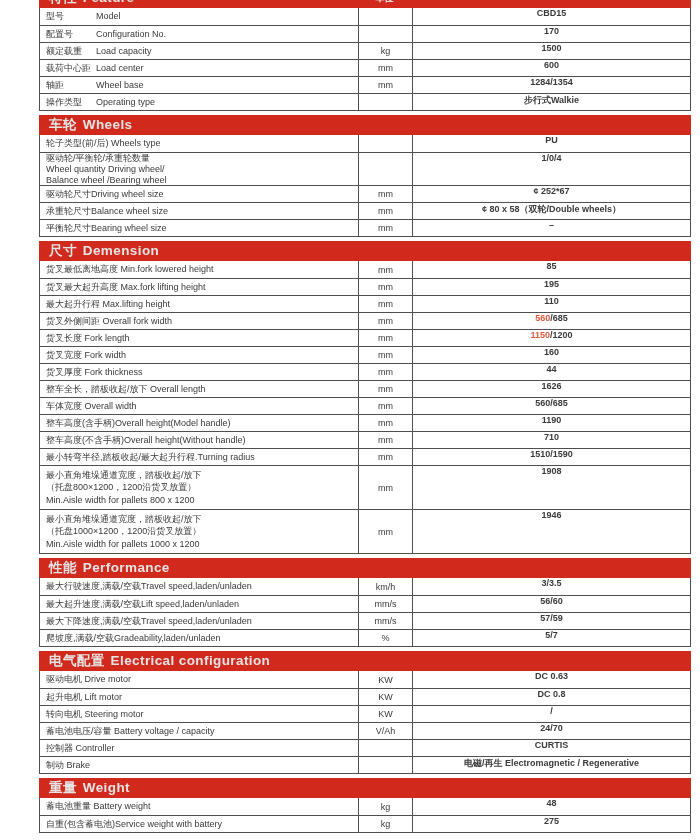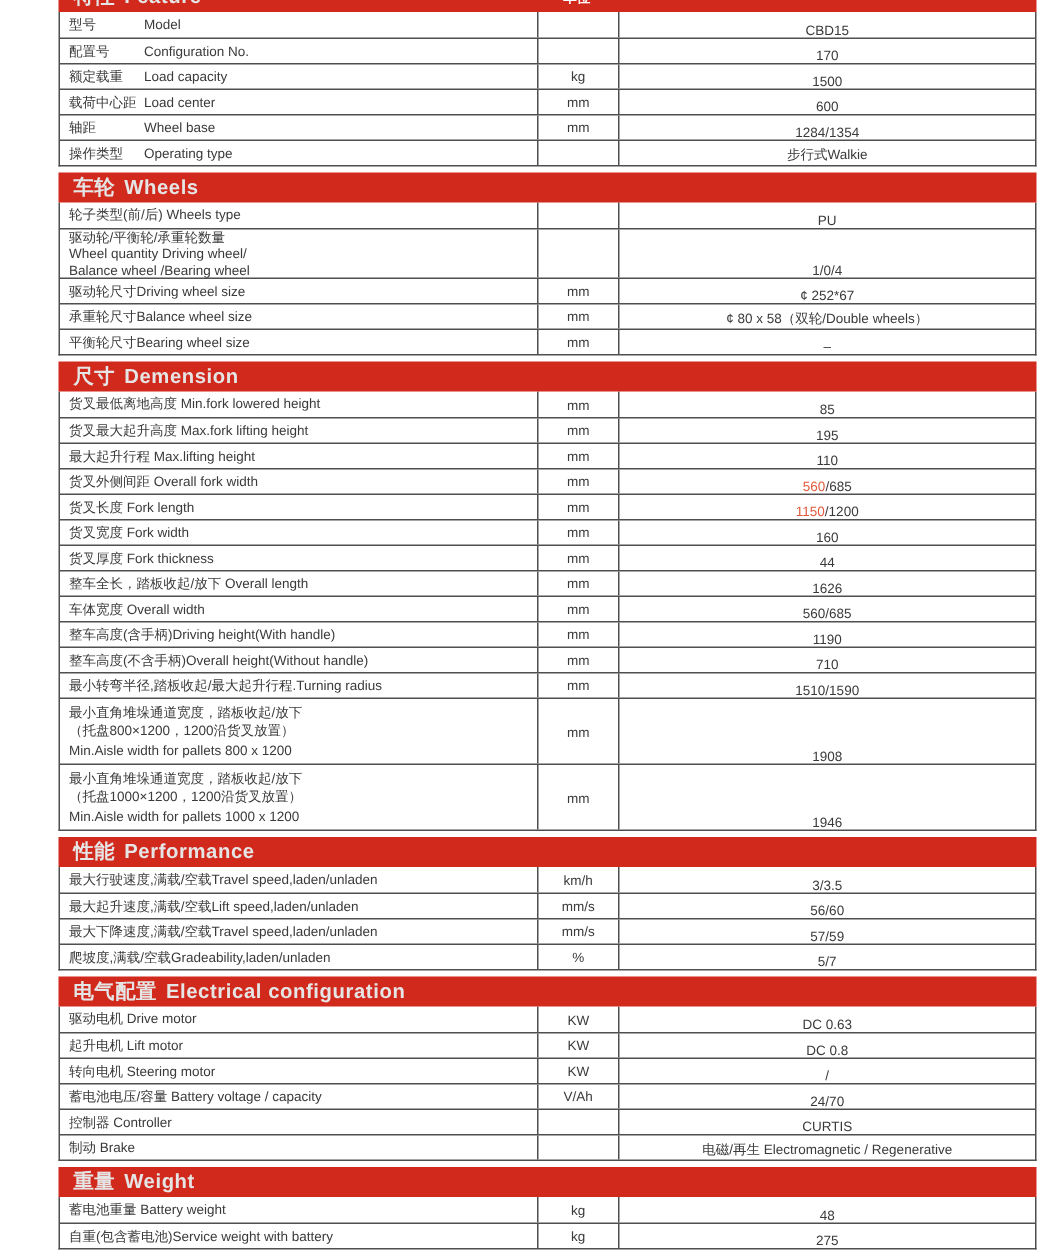--- a/index.html
+++ b/index.html
@@ -42,21 +42,21 @@
   }
   .nm-line{line-height:11px;white-space:nowrap;}
   .row.multi-lg .nm-line{line-height:12.5px;}
   .nm-pair{display:flex;line-height:11px;}
   .nm-zh{width:50px;flex:0 0 50px;}
   .cell.unit{
     width:55px;flex:0 0 55px;border-left:1px solid #4f4f4f;border-right:1px solid #4f4f4f;
     display:flex;align-items:center;justify-content:center;
   }
   .cell.value{
-    flex:1;display:flex;align-items:flex-end;justify-content:center;white-space:nowrap;
+    flex:1;display:flex;align-items:flex-start;justify-content:center;white-space:nowrap;font-weight:bold;
   }
   .value-red{color:#e05a3c;}
 </style>
 </head>
 <body>
 
 <div class="page">
   <div class="spec-table" id="spec-table">
       <div class="section cut">
         <div class="section-header">
@@ -281,21 +281,21 @@
             <div class="cell name">
               <div class="nm-line">车体宽度 Overall width</div>
             </div>
             <div class="cell unit">mm</div>
             <div class="cell value">
               <span>560/685</span>
             </div>
           </div>
           <div class="row">
             <div class="cell name">
-              <div class="nm-line">整车高度(含手柄)Driving height(With handle)</div>
+              <div class="nm-line">整车高度(含手柄)Overall height(Model handle)</div>
             </div>
             <div class="cell unit">mm</div>
             <div class="cell value">
               <span>1190</span>
             </div>
           </div>
           <div class="row">
             <div class="cell name">
               <div class="nm-line">整车高度(不含手柄)Overall height(Without handle)</div>
             </div>

